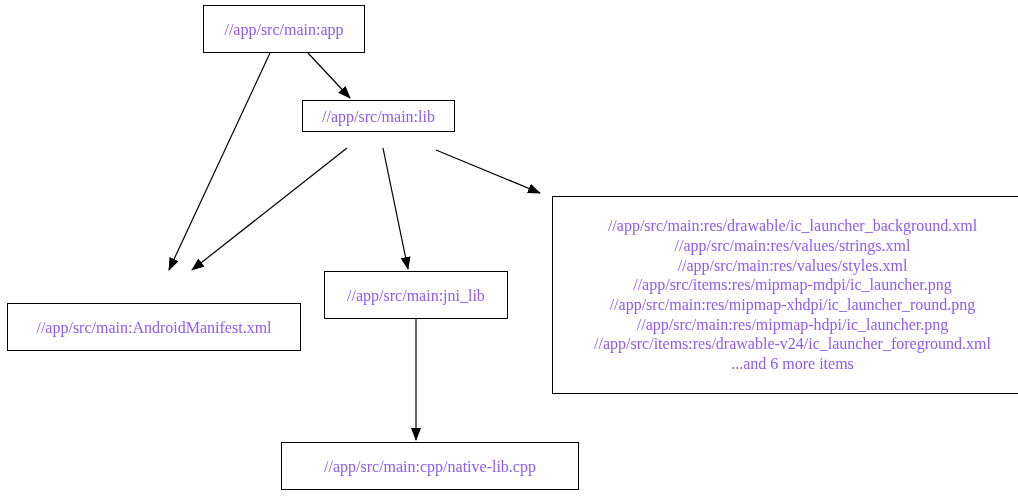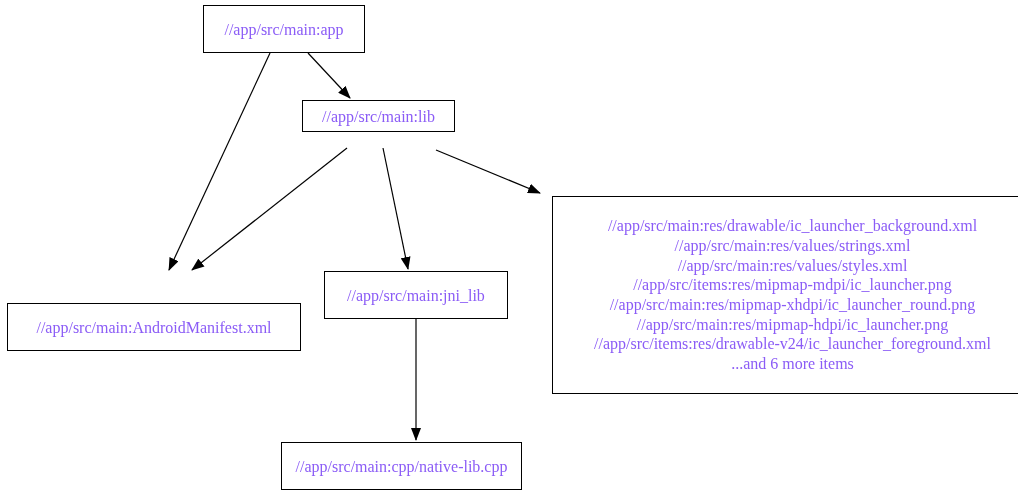--- a/index.html
+++ b/index.html
@@ -39,21 +39,21 @@
   }
   .node.multiline {
     flex-direction: column;
     line-height: 19.7px;
   }
   #node-app            { left: 203px; top: 5px;   width: 162px; height: 48px; }
   #node-lib            { left: 302px; top: 100px; width: 153px; height: 32px; }
   #node-manifest       { left: 7px;   top: 272px; width: 294px; height: 48px; margin-top: 31px; }
   #node-jni-lib        { left: 324px; top: 271px; width: 184px; height: 48px; font-family: Liberation Serif, serif; }
   #node-resources      { left: 532px; top: 196px; width: 481px; height: 198px; margin-left: 20px; }
-  #node-native-lib-cpp { left: 281px; top: 442px; width: 241px; height: 48px; }
+  #node-native-lib-cpp { left: 281px; top: 442px; width: 298px; height: 48px; }
 </style>
 </head>
 <body>
 
 <div class="canvas">
 
   <svg class="edge-layer" width="1018" height="496" viewBox="0 0 1018 496" xmlns="http://www.w3.org/2000/svg">
     <defs>
       <marker id="arrow" markerUnits="userSpaceOnUse" markerWidth="13" markerHeight="10" refX="12" refY="5" orient="auto">
         <path d="M0,0 L13,5 L0,10 z" fill="#000000"></path>

